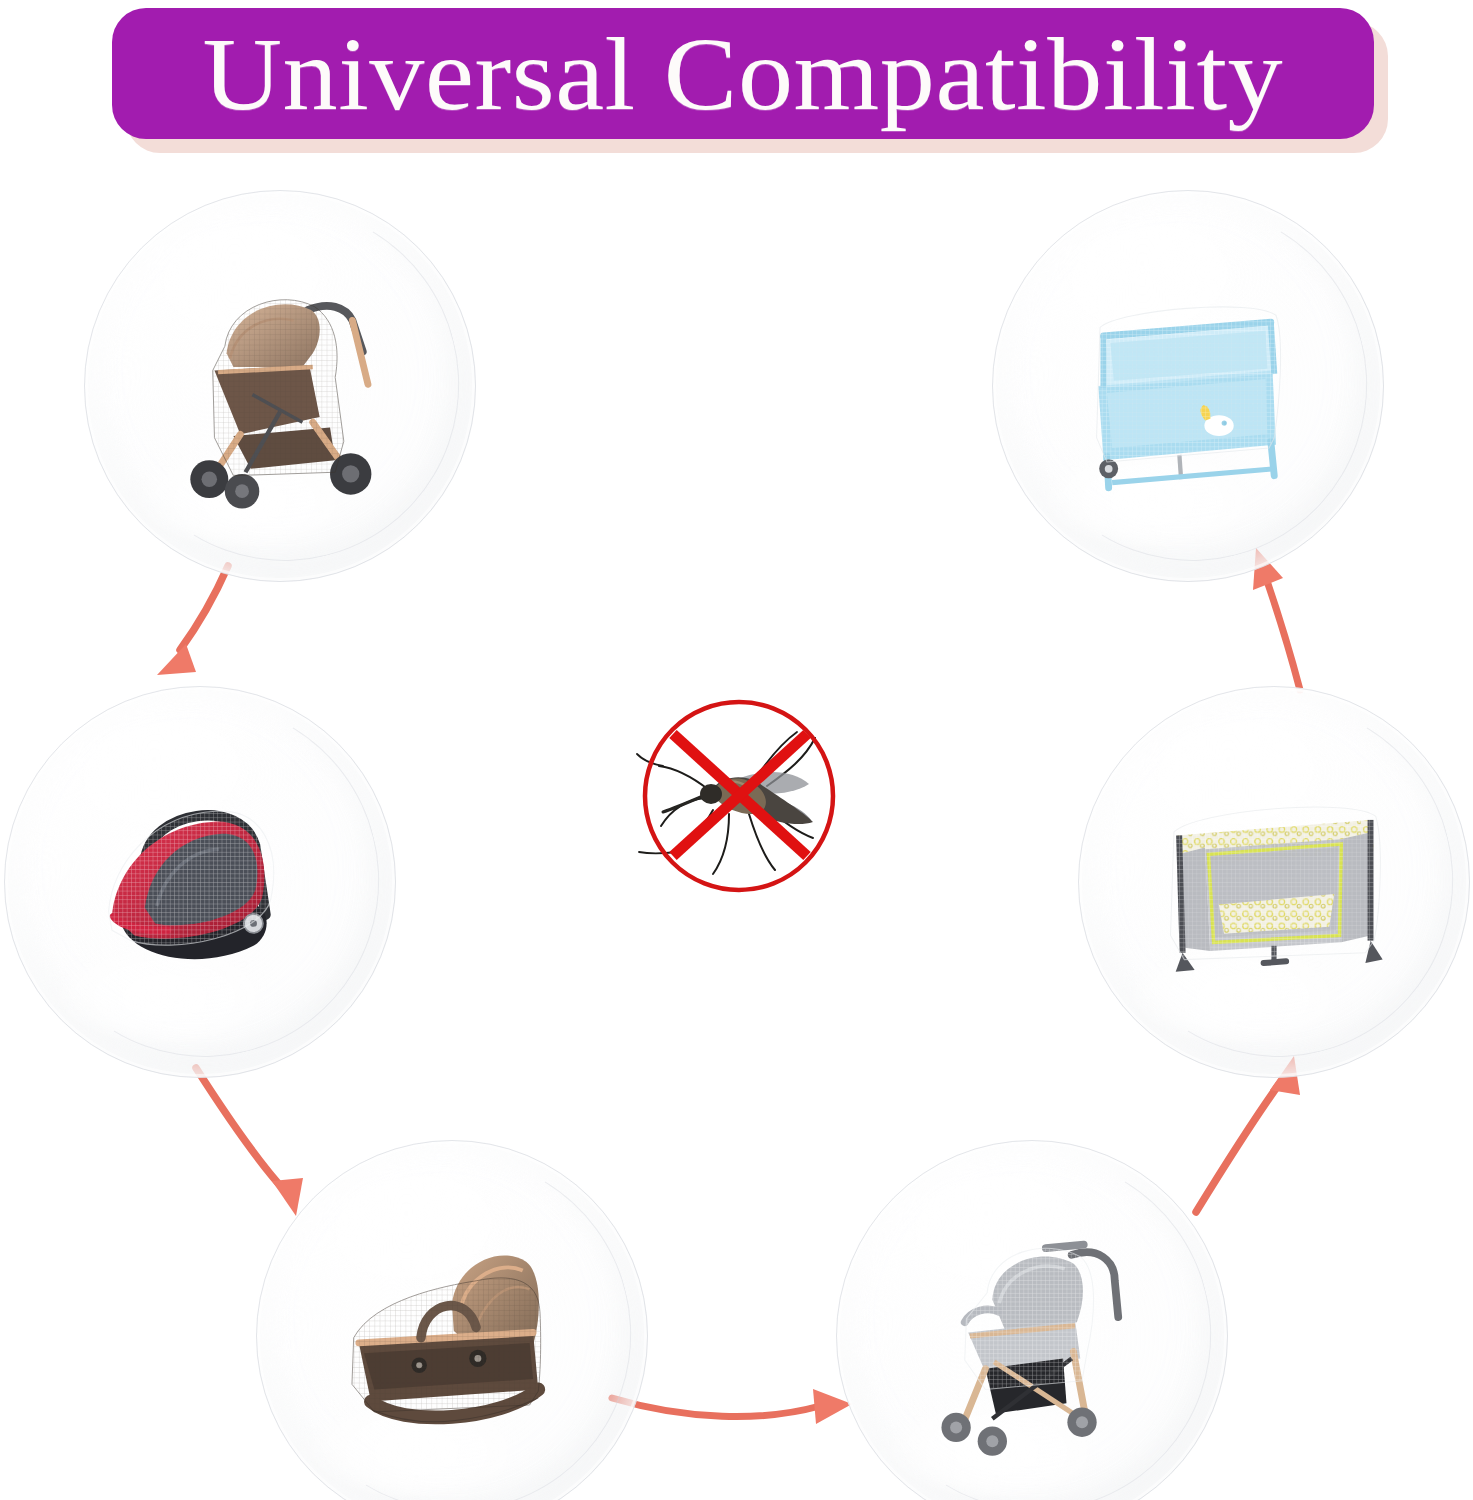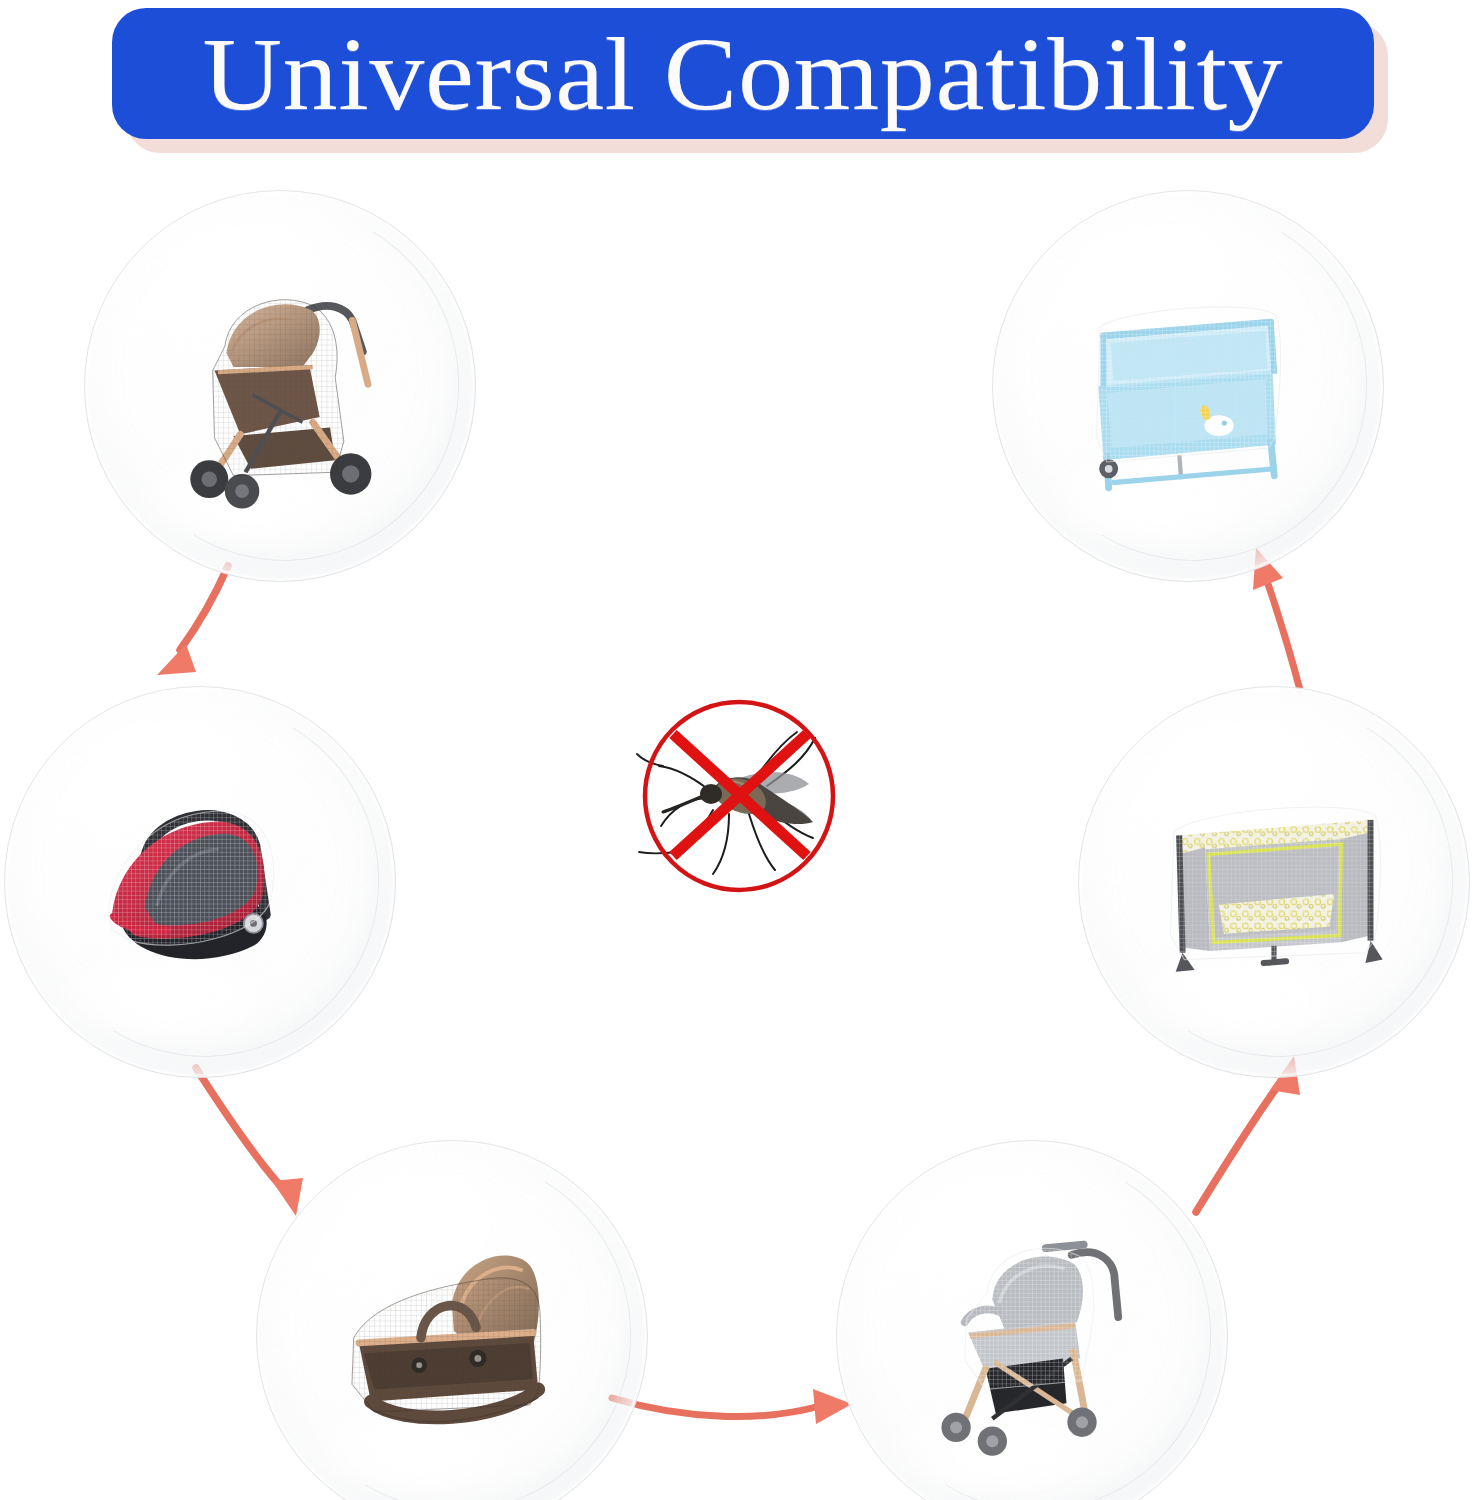--- a/index.html
+++ b/index.html
@@ -18,21 +18,21 @@
   }
   #banner-shadow{
     position:absolute; left:14px; top:14px;
     width:1262px; height:131px;
     background:#f3ddd8;
     border-radius:34px;
   }
   #banner{
     position:absolute; left:0; top:0;
     width:1262px; height:131px;
-    background:#1d4ed8;
+    background:#a21caf;
     border-radius:34px;
     display:flex; align-items:center; justify-content:center;
     overflow:visible;
   }
   #banner-title{
     color:#fdfbfa;
     font-family:"Liberation Serif", serif;
     font-size:104px;
     font-weight:400;
     letter-spacing:0.5px;

